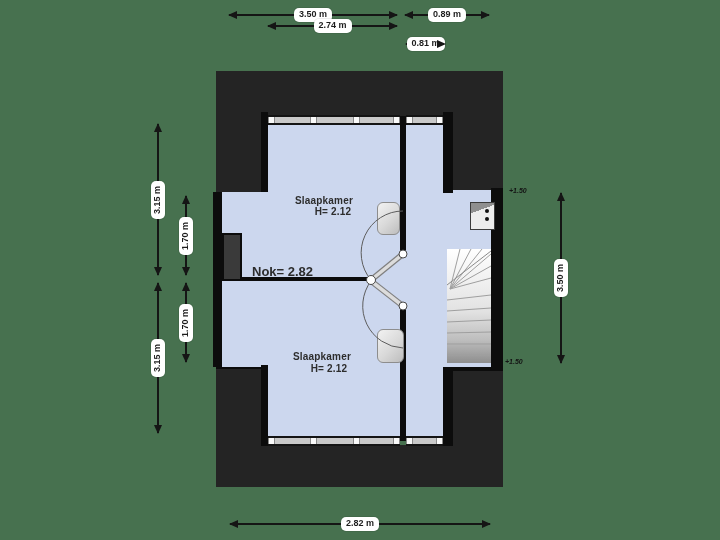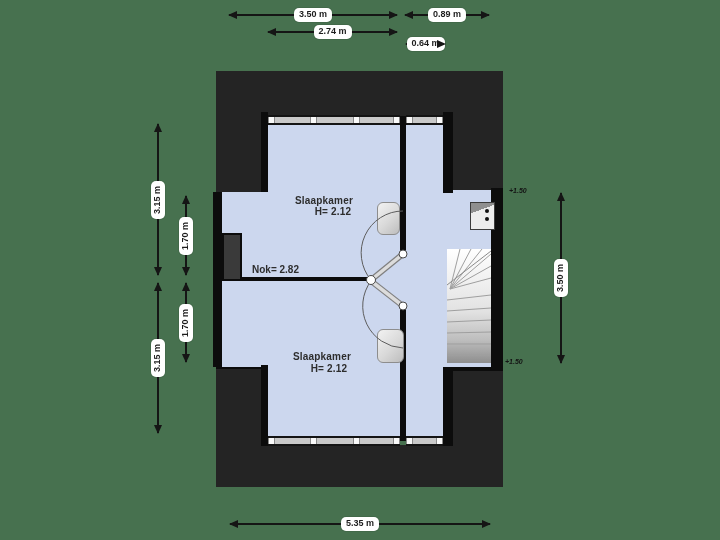--- a/index.html
+++ b/index.html
@@ -23,21 +23,21 @@
   .dim-h::after{content:"";position:absolute;right:-1px;top:-3px;border-top:4px solid transparent;border-bottom:4px solid transparent;border-left:9px solid #151515;}
   .dim-v{position:absolute;width:2px;background:#151515;}
   .dim-v::before{content:"";position:absolute;top:-1px;left:-3px;border-left:4px solid transparent;border-right:4px solid transparent;border-bottom:9px solid #151515;}
   .dim-v::after{content:"";position:absolute;bottom:-1px;left:-3px;border-left:4px solid transparent;border-right:4px solid transparent;border-top:9px solid #151515;}
   .pill{position:absolute;left:50%;top:50%;transform:translate(-50%,-50%);background:#ffffff;border-radius:5px;
         padding:1px 5px 2px;font-size:9px;font-weight:700;color:#1c1c1c;white-space:nowrap;line-height:11px;
         box-shadow:0 0 0 1px rgba(0,0,0,0.07);}
   .dim-v .pill{transform:translate(-50%,-50%) rotate(-90deg);}
   
   .room-label{position:absolute;transform:translateX(-50%);font-size:10px;font-weight:700;color:#2d2d2d;white-space:nowrap;letter-spacing:.2px;}
-  .nok-label{position:absolute;font-size:10px;font-weight:700;color:#2d2d2d;white-space:nowrap;}
+  .nok-label{position:absolute;font-size:13px;font-weight:700;color:#2d2d2d;white-space:nowrap;}
   .level-label{position:absolute;font-size:7px;font-style:italic;font-weight:700;color:#141414;white-space:nowrap;}
   svg.overlay{position:absolute;left:0;top:0;z-index:40;}
   .z10{z-index:10}.z20{z-index:20}.z30{z-index:30}.z35{z-index:35}.z50{z-index:50}
 </style>
 </head>
 <body>
 
 <div class="stage">
 
   <div class="roof z10" style="left:216px;top:71px;width:287px;height:45px;"></div>
@@ -144,38 +144,38 @@
   <div class="nok-label z50" style="left:252px;top:264px;">Nok= 2.82</div>
   <div class="level-label z50" style="left:509px;top:187px;">+1.50</div>
   <div class="level-label z50" style="left:505px;top:358px;">+1.50</div>
 
   <div class="dim-h z50" style="left:229px;top:14px;width:168px;">
     <span class="pill">3.50 m</span>
   </div>
   <div class="dim-h z50" style="left:405px;top:14px;width:84px;">
     <span class="pill">0.89 m</span>
   </div>
-  <div class="dim-h z50" style="left:268px;top:31px;width:129px;">
+  <div class="dim-h z50" style="left:268px;top:25px;width:129px;">
     <span class="pill">2.74 m</span>
   </div>
   <div class="dim-h z50" style="left:406px;top:43px;width:39px;">
-    <span class="pill">0.64 m</span>
+    <span class="pill">0.81 m</span>
   </div>
   <div class="dim-v z50" style="left:157px;top:124px;height:151px;">
     <span class="pill">3.15 m</span>
   </div>
   <div class="dim-v z50" style="left:157px;top:283px;height:150px;">
     <span class="pill">3.15 m</span>
   </div>
   <div class="dim-v z50" style="left:185px;top:196px;height:79px;">
     <span class="pill">1.70 m</span>
   </div>
   <div class="dim-v z50" style="left:185px;top:283px;height:79px;">
     <span class="pill">1.70 m</span>
   </div>
   <div class="dim-v z50" style="left:560px;top:193px;height:170px;">
     <span class="pill">3.50 m</span>
   </div>
   <div class="dim-h z50" style="left:230px;top:523px;width:260px;">
-    <span class="pill">5.35 m</span>
+    <span class="pill">2.82 m</span>
   </div>
 
 </div>
 
 </body></html>

